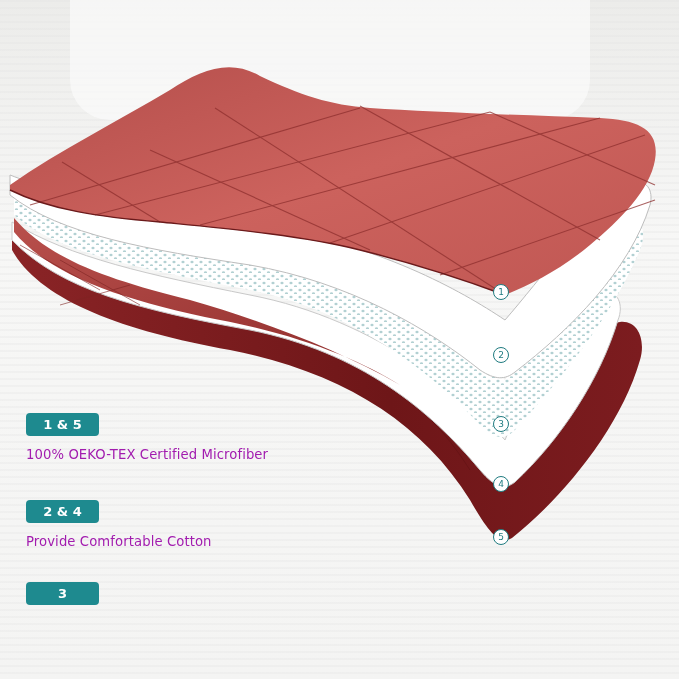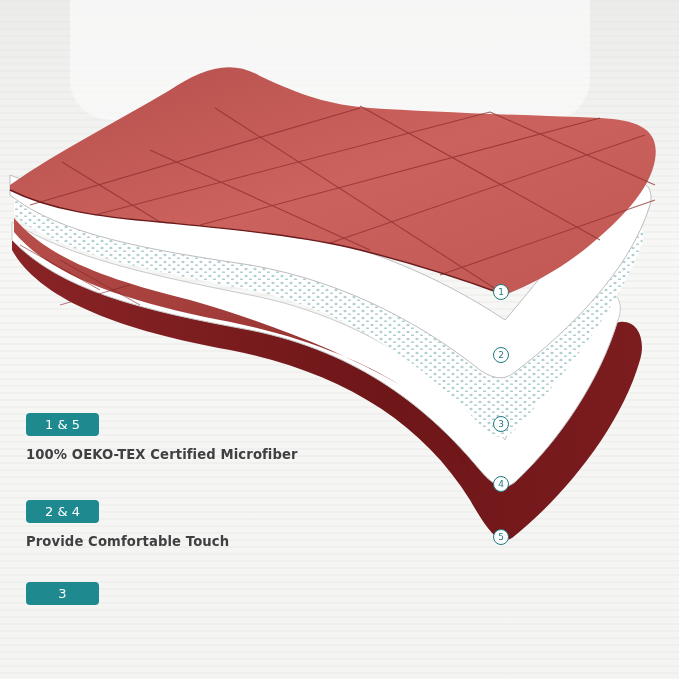--- a/index.html
+++ b/index.html
@@ -23,25 +23,25 @@
     .callout {
       position:absolute; width:14px; height:14px; border-radius:50%;
       border:1.5px solid #1f7b80; background:#ffffff;
       color:#1f7b80; font-size:9px; line-height:14px; text-align:center;
       font-family:"DejaVu Sans", sans-serif;
     }
     .legend { position:absolute; left:26px; }
     .badge {
       width:73px; height:23px; border-radius:4px;
       background:#1e8a8f; color:#ffffff;
-      font-family:"DejaVu Sans", sans-serif; font-weight:normal; font-size:13px;
+      font-family:"DejaVu Sans", sans-serif; font-weight:bold; font-size:13px;
       line-height:23px; text-align:center;
     }
     .desc {
-      margin-top:9px; color:#404040; font-weight:bold; font-size:13.2px;
+      margin-top:9px; color:#a21caf; font-weight:normal; font-size:13.2px;
       line-height:19px; letter-spacing:0.1px; white-space:nowrap;
       font-family:"DejaVu Sans", sans-serif;
     }
   </style>
 </head>
 <body>
 
 <div class="stage">
   <div class="bg-texture"></div>
   <div class="bg-pillow"></div>
@@ -119,20 +119,20 @@
   <div class="legend" style="top:413px;">
     <div class="badge">1 &amp; 5</div>
     <div class="desc">
       <div>100% OEKO-TEX Certified Microfiber</div>
     </div>
   </div>
 
   <div class="legend" style="top:500px;">
     <div class="badge">2 &amp; 4</div>
     <div class="desc">
-      <div>Provide Comfortable Touch</div>
+      <div>Provide Comfortable Cotton</div>
     </div>
   </div>
 
   <div class="legend" style="top:582px;">
     <div class="badge">3</div>
   </div>
 </div>
 
 </body></html>

